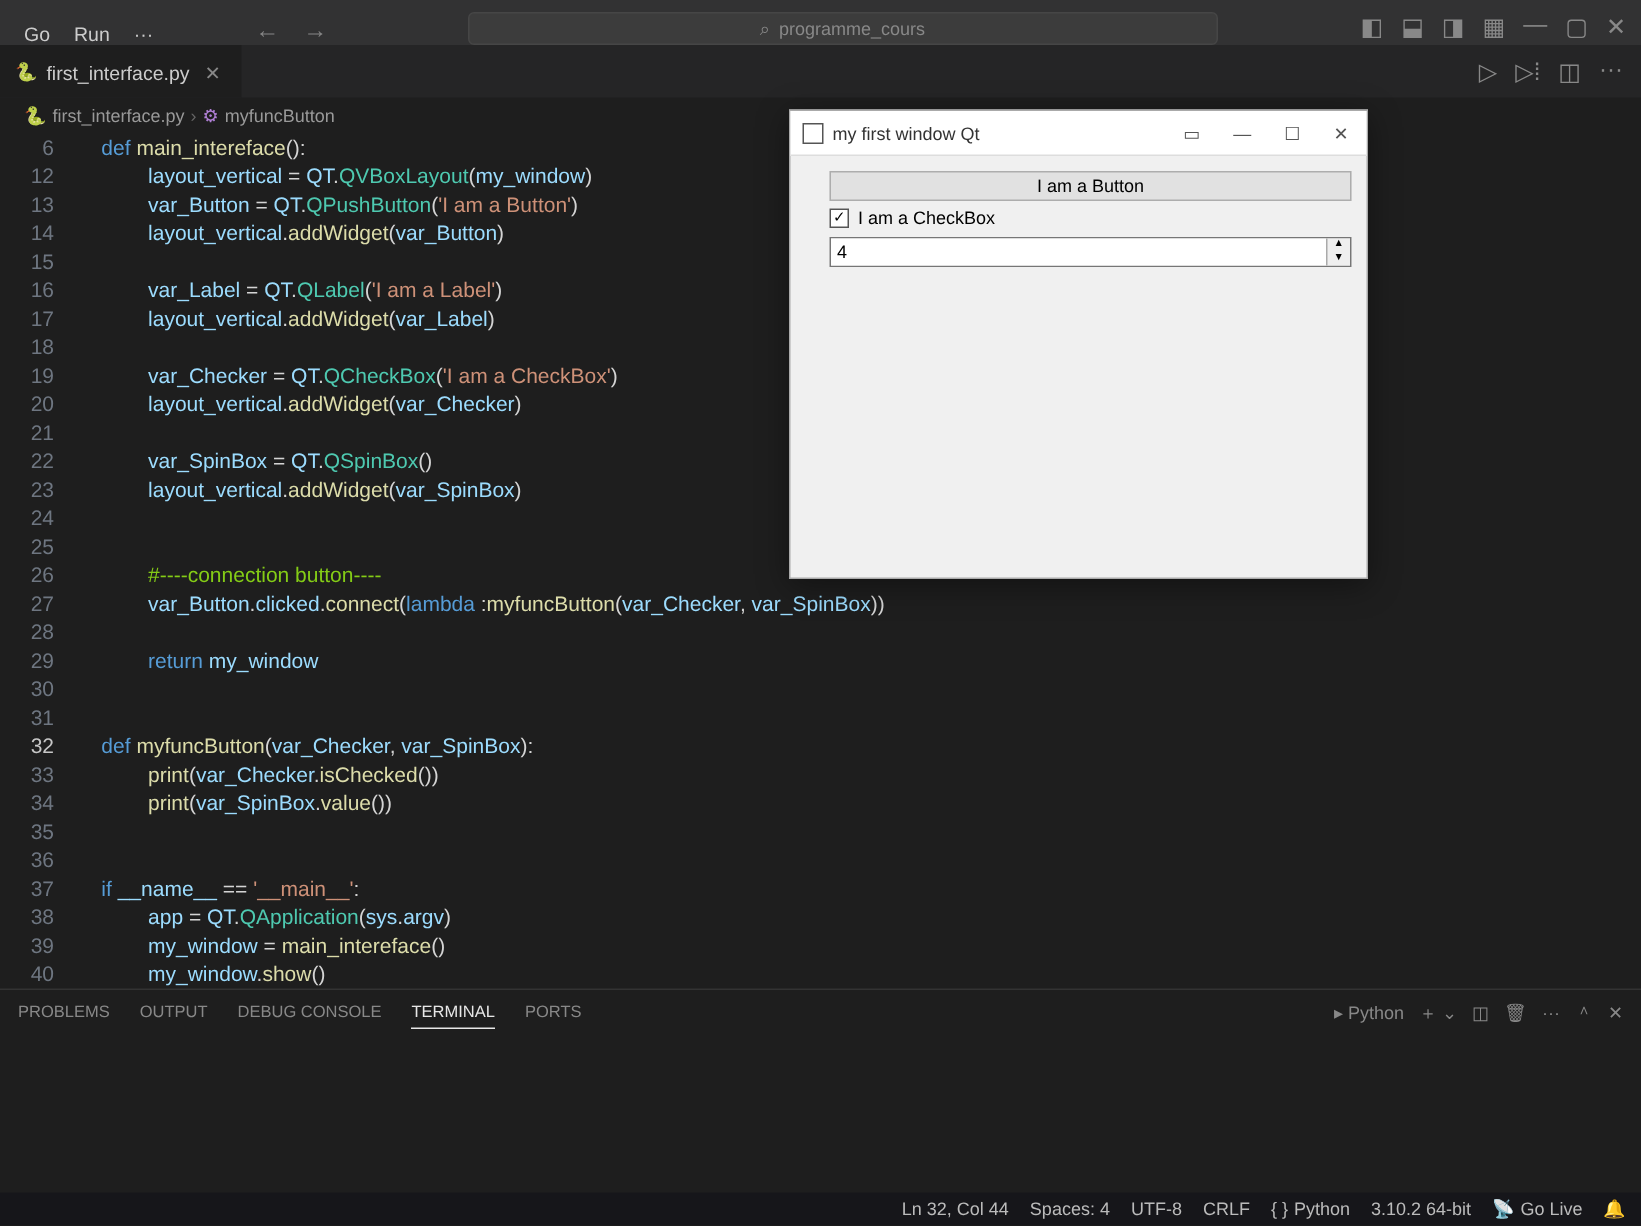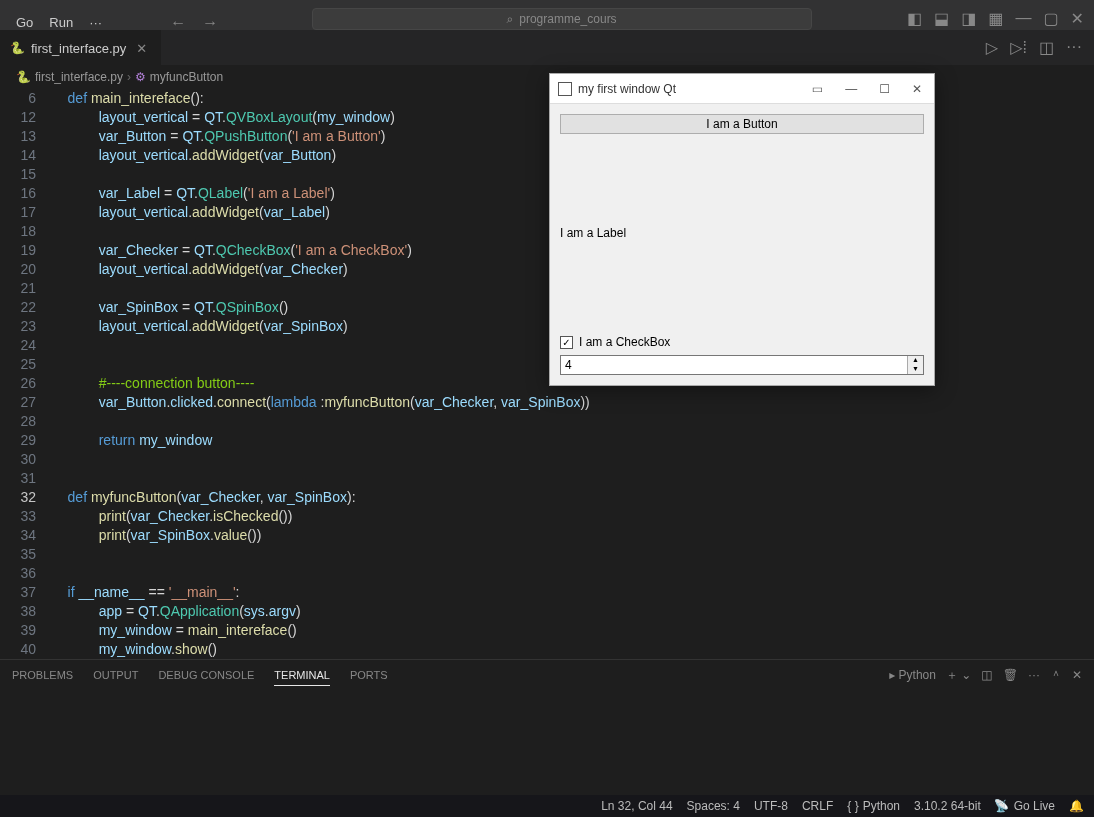--- a/index.html
+++ b/index.html
@@ -41,27 +41,27 @@
 .panel-tabs { height: 30px; display: flex; align-items: center; padding: 0 12px; gap: 20px; font-size: 11px; justify-content: space-between; }
 .panel-tabs .left { display: flex; gap: 20px; }
 .panel-tab { color: #888; cursor: pointer; padding: 4px 0; text-transform: uppercase; }
 .panel-tab.active { color: #e7e7e7; border-bottom: 1px solid #e7e7e7; }
 .panel-tabs .right { display: flex; gap: 10px; align-items: center; color: #888; font-size: 12px; }
 .panel-tabs .right span { cursor: pointer; }
 .terminal-out { font-family: Consolas, monospace; font-size: 13px; padding: 4px 14px; color: #ccc; line-height: 17px; }
 .statusbar { position: absolute; bottom: 0; left: 0; right: 0; height: 22px; background: #16161a; color: #bbb; font-size: 12px; display: flex; align-items: center; justify-content: flex-end; padding: 0 10px; gap: 14px; }
 .statusbar span { cursor: pointer; display: flex; align-items: center; gap: 4px; }
 
-.qt-window { position: absolute; top: 73px; left: 549px; width: 386px; height: 313px; background: #f0f0f0; border: 1px solid #aaa; box-shadow: 0 4px 20px rgba(0,0,0,0.4); font-size: 12px; display: flex; flex-direction: column; }
+.qt-window { position: absolute; top: 73px; left: 526px; width: 386px; height: 313px; background: #f0f0f0; border: 1px solid #aaa; box-shadow: 0 4px 20px rgba(0,0,0,0.4); font-size: 12px; display: flex; flex-direction: column; }
 .qt-title { height: 30px; background: #fff; display: flex; align-items: center; padding: 0 8px; justify-content: space-between; border-bottom: 1px solid #ddd; }
 .qt-title .left { display: flex; align-items: center; gap: 6px; color: #333; }
 .qt-title .qt-icon { width: 14px; height: 14px; border: 1px solid #555; display: inline-block; }
 .qt-title .right { display: flex; align-items: center; gap: 14px; color: #555; }
 .qt-title .right span { cursor: pointer; padding: 4px; }
-.qt-body { flex: 1; display: flex; flex-direction: column; padding: 10px; color: #000; }
+.qt-body { flex: 1; display: flex; flex-direction: column; padding: 10px; color: #000; margin-left: 16px; }
 .qt-button { border: 1px solid #adadad; background: #e1e1e1; padding: 2px; text-align: center; font-size: 12px; cursor: pointer; }
 .qt-label { flex: 1; display: flex; align-items: center; font-size: 12px; padding: 4px 0; }
 .qt-check-row { display: flex; align-items: center; gap: 6px; padding: 4px 0; }
 .qt-checkbox { width: 13px; height: 13px; border: 1px solid #555; background: #fff; display: flex; align-items: center; justify-content: center; font-size: 10px; color: #000; }
 .qt-spin { display: flex; border: 1px solid #767676; background: #fff; height: 20px; margin-top: 2px; }
 .qt-spin input { flex: 1; border: none; outline: none; padding: 0 4px; font-size: 12px; }
 .qt-spin .spinbtns { width: 16px; display: flex; flex-direction: column; border-left: 1px solid #aaa; background:#efefef; }
 .qt-spin .spinbtns div { flex: 1; font-size: 7px; text-align: center; line-height: 8px; cursor: pointer; }
 </style>
 </head>
@@ -190,21 +190,20 @@
     </div>
     <div class="right">
       <span>▭</span>
       <span>—</span>
       <span>☐</span>
       <span>✕</span>
     </div>
   </div>
   <div class="qt-body">
     <div class="qt-button">I am a Button</div>
-    <div class="qt-label">I am a Label</div>
     <div class="qt-check-row">
       <span class="qt-checkbox">✓</span>
       <span>I am a CheckBox</span>
     </div>
     <div class="qt-spin">
       <input value="4" style="">
       <div class="spinbtns">
         <div>▲</div>
         <div>▼</div>
       </div>

